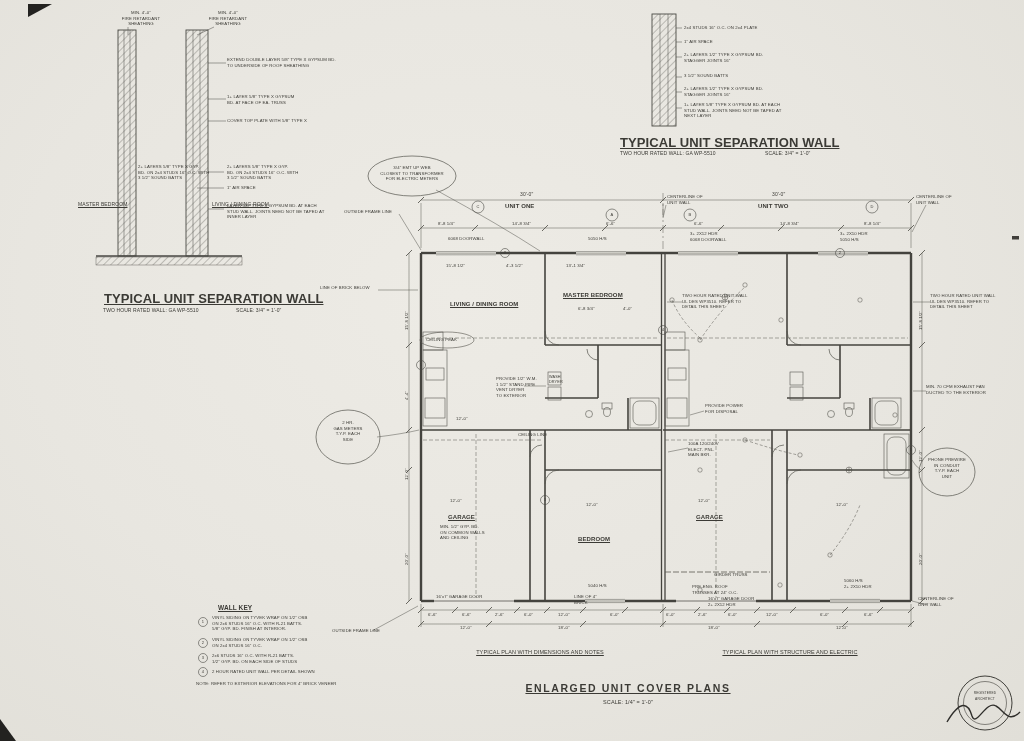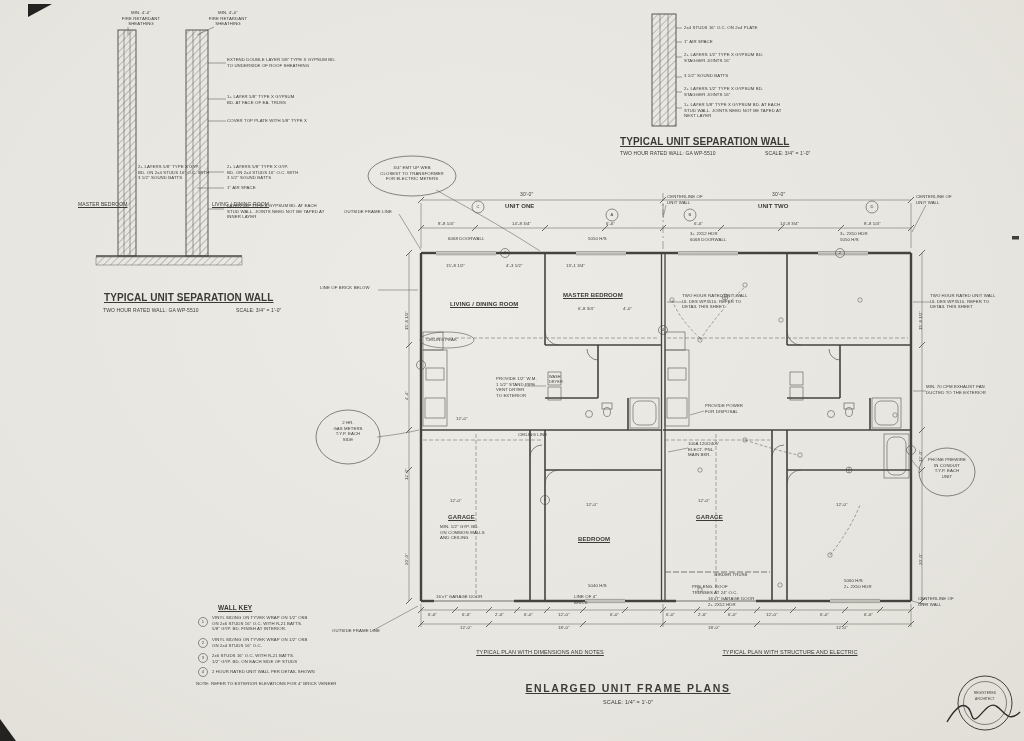--- a/index.html
+++ b/index.html
@@ -2,21 +2,21 @@
 <html><head>
 <meta charset="utf-8">
 <style>
   html,body{margin:0;padding:0;background:#d8d6d0;}
   .sheet{position:relative;width:1024px;height:741px;overflow:hidden;
     background:radial-gradient(ellipse at 45% 40%, #edebe5 0%, #e8e6e0 55%, #e1dfd8 100%);
     font-family:"Liberation Sans", sans-serif;}
   svg.lines{position:absolute;left:0;top:0;}
   .lb{position:absolute;font-size:4.3px;line-height:1.3;color:#3b3a35;white-space:pre-line;letter-spacing:.1px;}
   .f4{font-size:3.8px}.f5{font-size:5px}.f55{font-size:5.5px}.f6{font-size:6px}
-  .f65{font-size:6.5px}.f8{font-size:10px}.f35{font-size:3.3px}
+  .f65{font-size:6.5px}.f8{font-size:13px}.f35{font-size:3.3px}
   .f10{font-size:10.5px;letter-spacing:1.6px}
   .b{font-weight:bold}
   .u{text-decoration:underline}
   .c{transform:translateX(-50%);text-align:center}
   .r90{transform:rotate(-90deg);transform-origin:0 0;white-space:nowrap}
   .bub{width:14px;margin-left:-7px;text-align:center;font-size:4px}
 </style>
 </head>
 <body>
 
@@ -488,19 +488,19 @@
 ON 2x4 STUDS 16" O.C.</div>
 <div class="lb bub" style="left:203px;top:655px">3</div>
 <div class="lb" style="left:212px;top:653px">2x6 STUDS 16" O.C. WITH R-21 BATTS.
 1/2" GYP. BD. ON EACH SIDE OF STUDS</div>
 <div class="lb bub" style="left:203px;top:669px">4</div>
 <div class="lb" style="left:212px;top:669px">2 HOUR RATED UNIT WALL PER DETAIL SHOWN</div>
 <div class="lb" style="left:196px;top:681px">NOTE: REFER TO EXTERIOR ELEVATIONS FOR 4" BRICK VENEER</div>
 
 <div class="lb f55 u c" style="left:540px;top:649px">TYPICAL PLAN WITH DIMENSIONS AND NOTES</div>
 <div class="lb f55 u c" style="left:790px;top:649px">TYPICAL PLAN WITH STRUCTURE AND ELECTRIC</div>
-<div class="lb f10 b u c" style="left:628px;top:682px">ENLARGED UNIT FRAME PLANS</div>
+<div class="lb f10 b u c" style="left:628px;top:682px">ENLARGED UNIT COVER PLANS</div>
 <div class="lb f55 c" style="left:628px;top:699px">SCALE: 1/4" = 1'-0"</div>
 
 <div class="lb f35 c" style="left:985px;top:691px">REGISTERED</div>
 <div class="lb f35 c" style="left:985px;top:697px">ARCHITECT</div>
 
 </div>
 
 </body></html>

